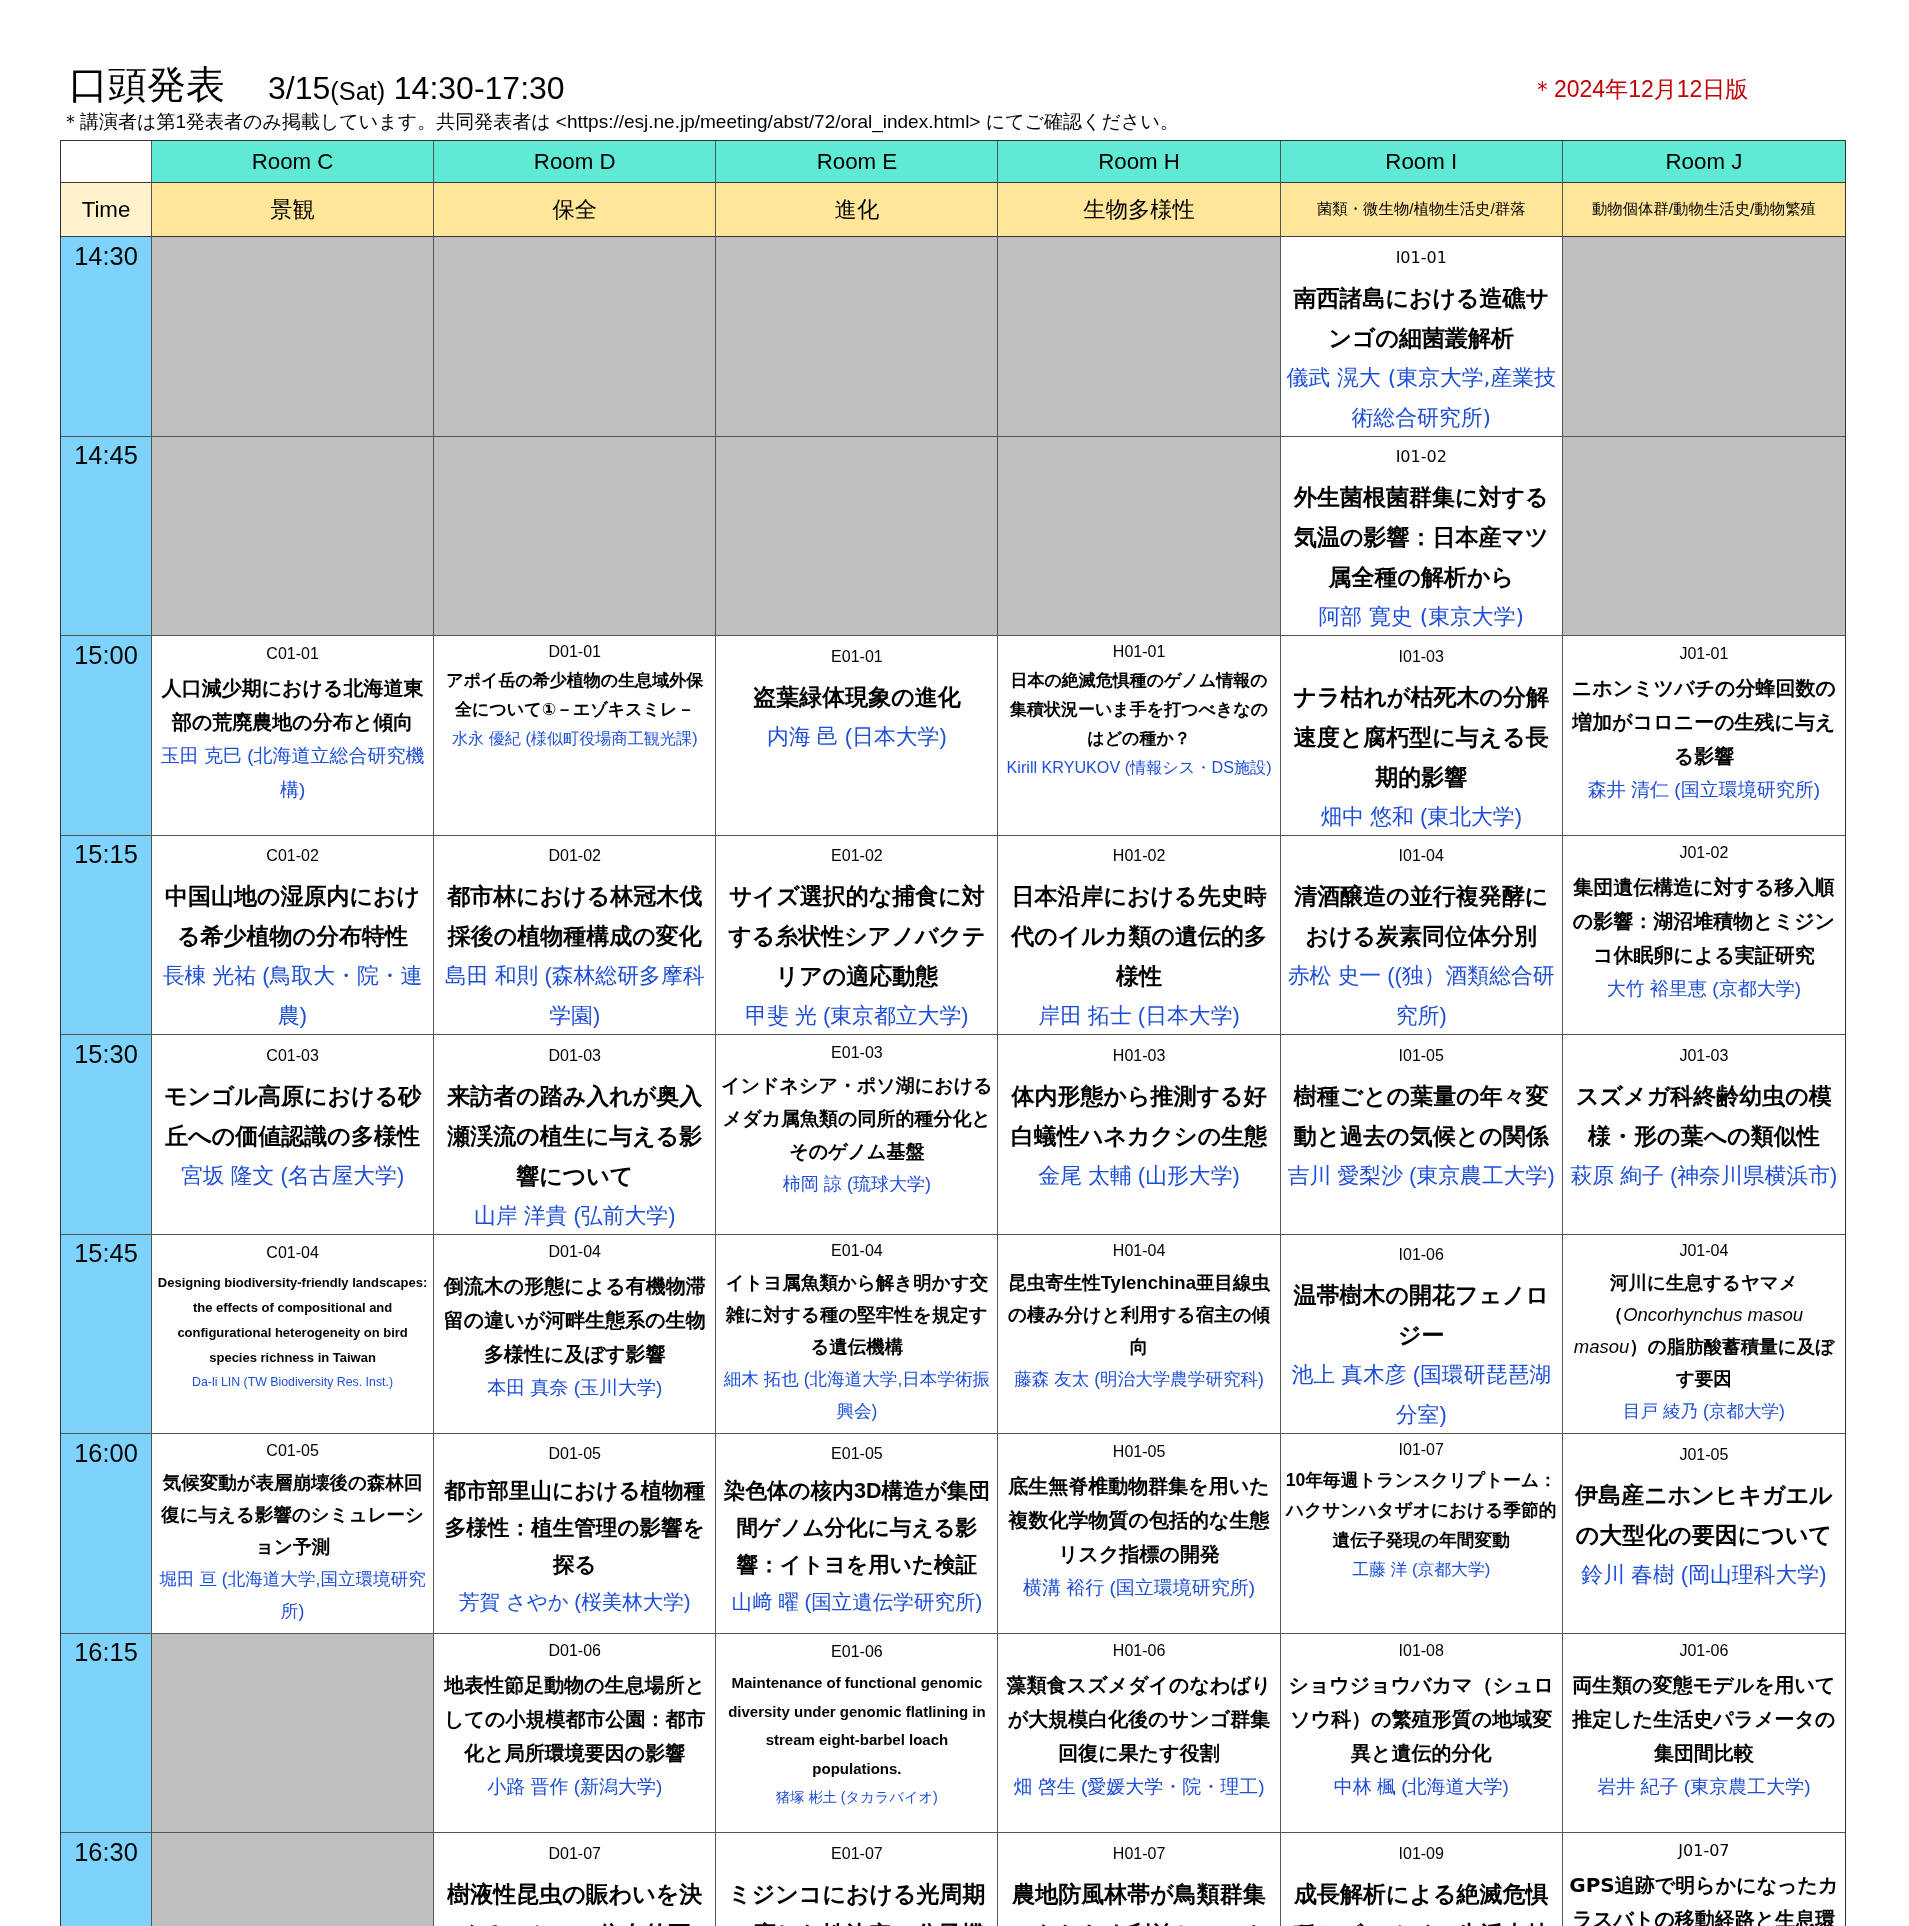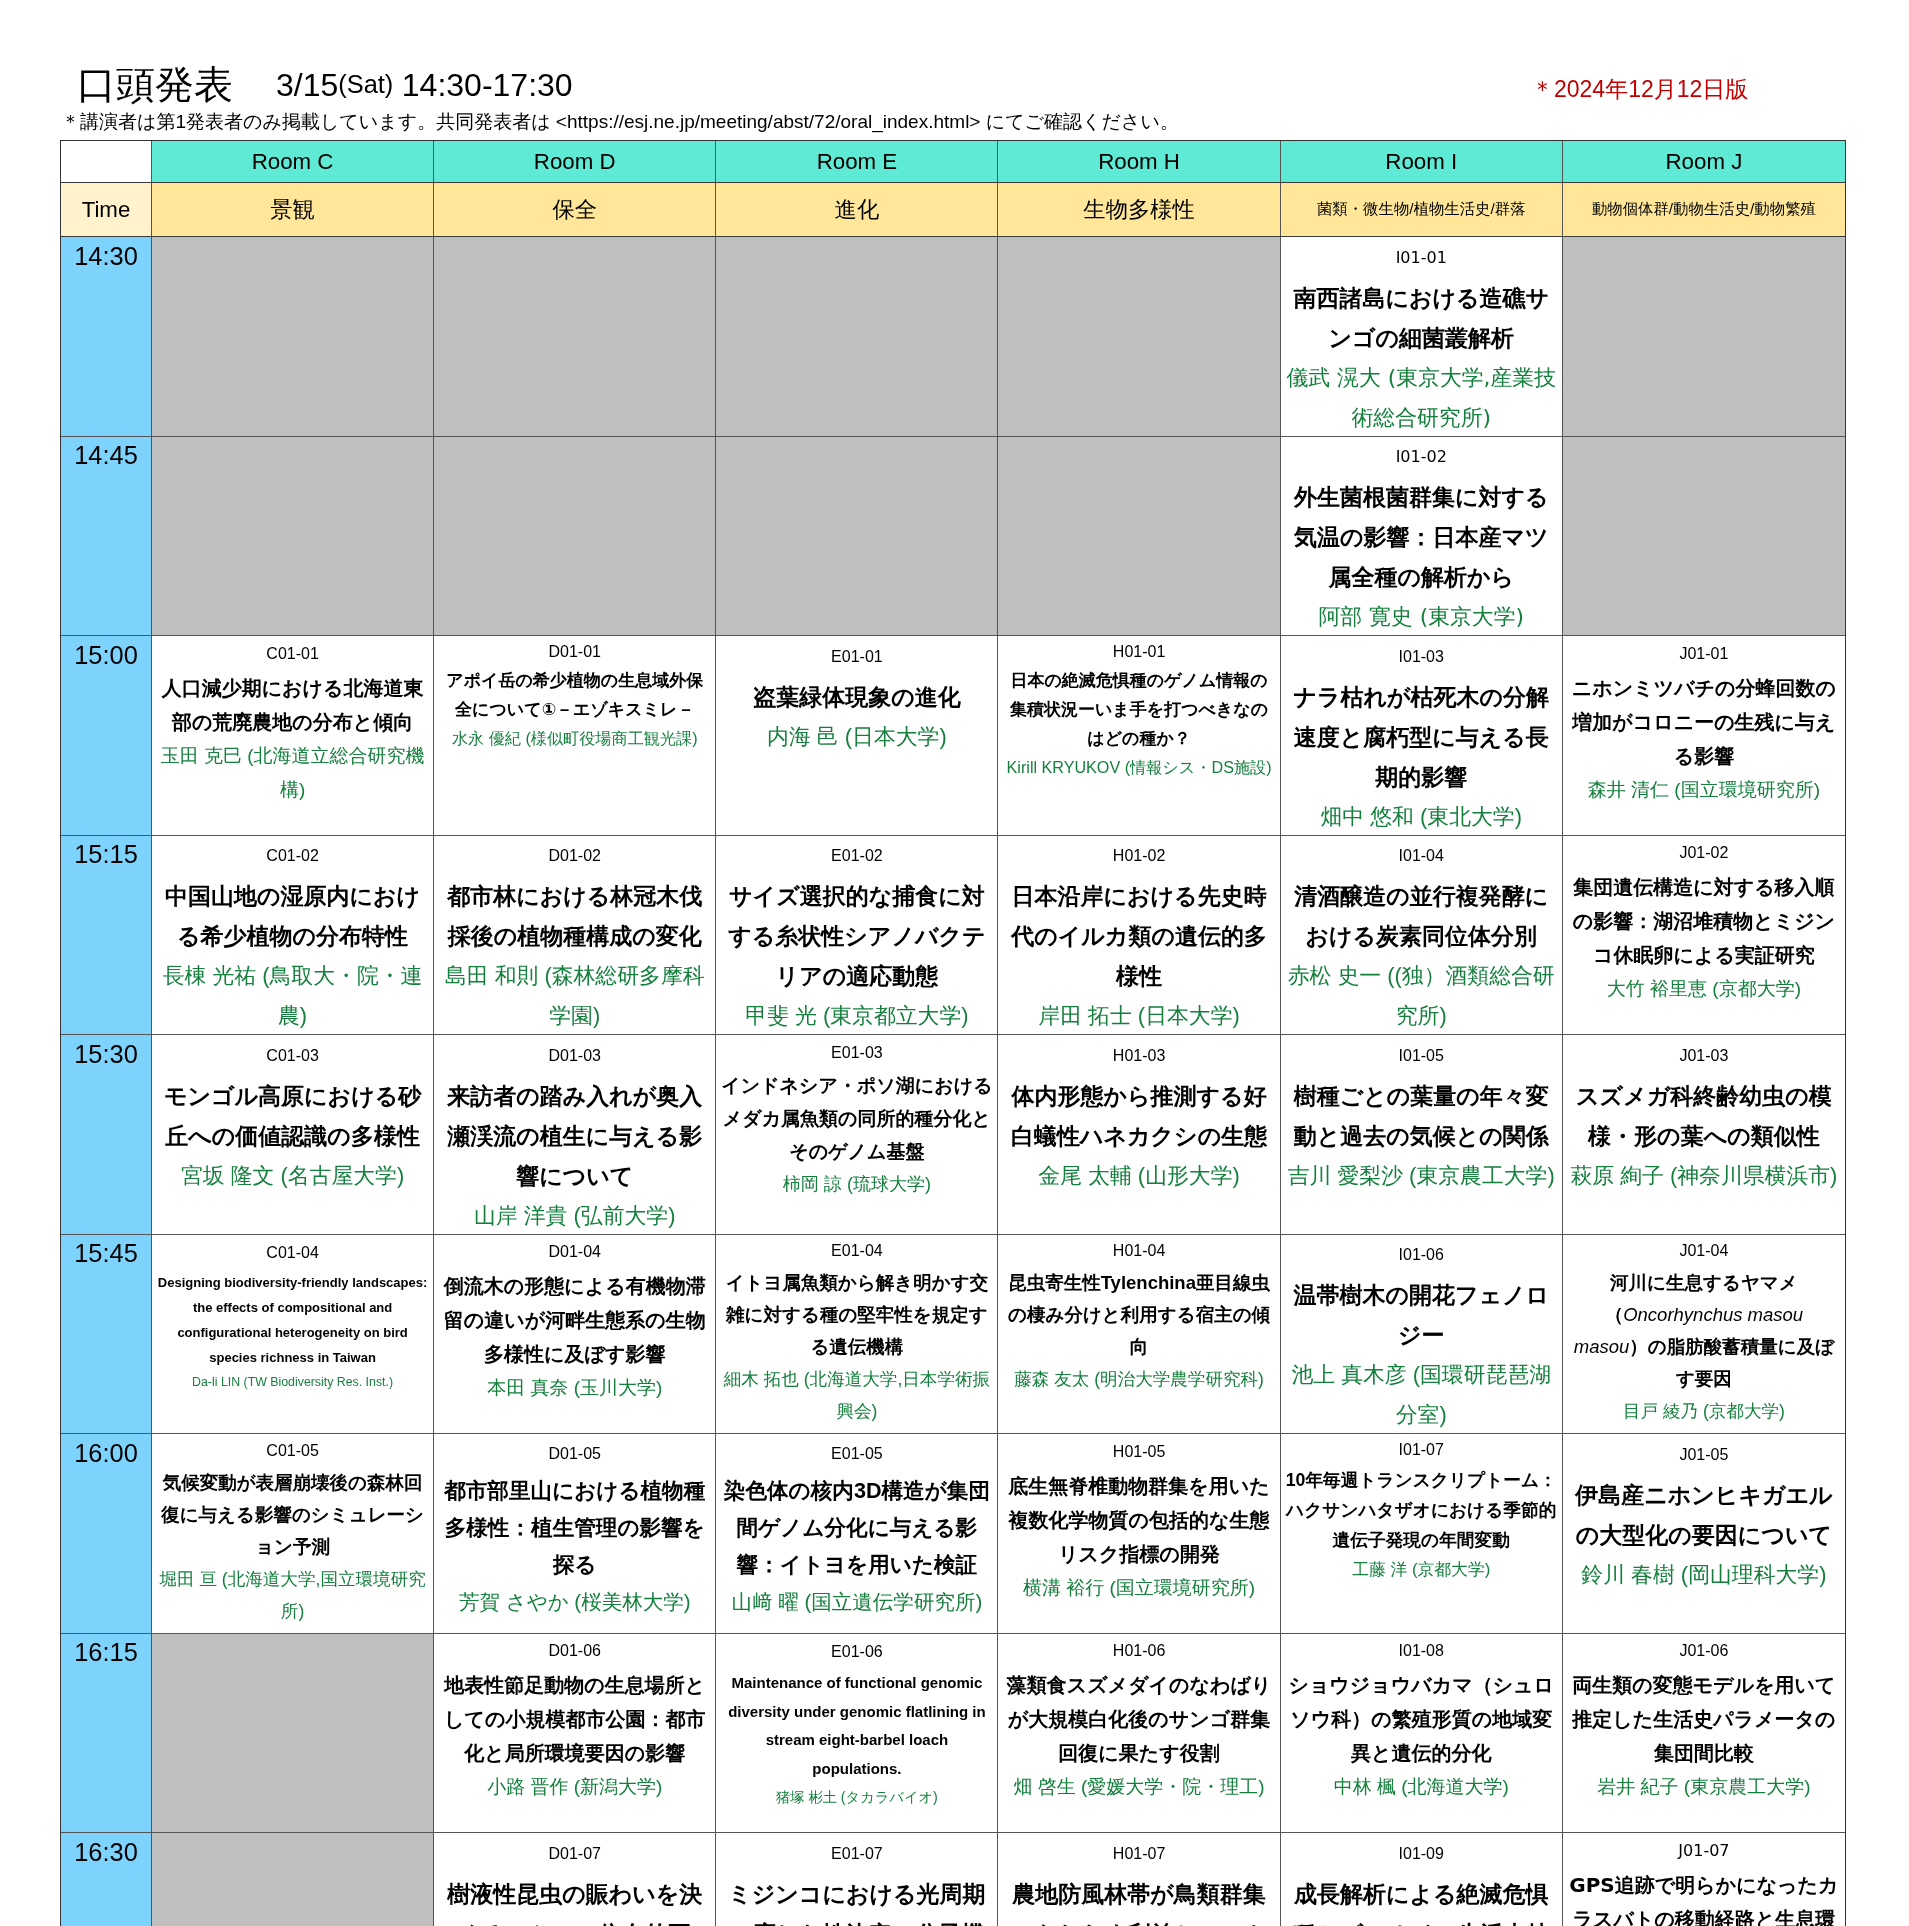--- a/index.html
+++ b/index.html
@@ -3,21 +3,21 @@
 <meta charset="utf-8">
 <style>
   html, body { margin: 0; padding: 0; }
   body {
     width: 1910px; height: 2703px; position: relative; background: #ffffff;
     font-family: "Liberation Sans", "DejaVu Sans", sans-serif; color: #000;
     overflow: hidden;
   }
   .title-line {
     position: absolute; left: 69px; top: 65px;
-    display: flex; align-items: center; white-space: nowrap; line-height: 1; margin-left: 8px;
+    display: flex; align-items: flex-end; white-space: nowrap; line-height: 1;
   }
   .main-title { font-size: 39px; font-weight: normal; margin-right: 43px; }
   .date { font-size: 32px; }
   .day { font-size: 25.4px; }
   .time-range { font-size: 32px; margin-left: 8.5px; }
   .version {
     position: absolute; left: 1531px; top: 69px; font-size: 23px; line-height: 1;
     white-space: nowrap;
     margin-top: 9px;
   }
@@ -48,21 +48,21 @@
   }
   .h2.timehdr { background: #FFF2CC; }
   .h2.small { font-size: 15.4px; }
   .time-cell {
     background: #7dd3fc; font-size: 25.4px; text-align: center; padding-top: 3.9px; line-height: 1.2;
   }
   .cell { background: #ffffff; text-align: center; padding: 0.8px 4.6px 0; }
   .cell.empty { background: #BFBFBF; }
   .cell .code { font-size: 16px; line-height: var(--clh); }
   .cell .title { font-weight: bold; font-size: var(--fs); line-height: var(--lh); }
-  .cell .author { font-size: calc(var(--fs) * 0.95); line-height: var(--lh); color: #15803d; }
+  .cell .author { font-size: calc(var(--fs) * 0.95); line-height: var(--lh); color: #1d4ed8; }
   .cell.wide .title, .cell.wide .author, .cell.wide .code { font-family: "DejaVu Sans", sans-serif; }
   .cell .italic { font-style: italic; font-weight: normal; }
 </style>
 </head>
 <body>
 
 <header>
   <div class="title-line">
     <span class="main-title">口頭発表</span>
     <span class="date">3/15</span>

